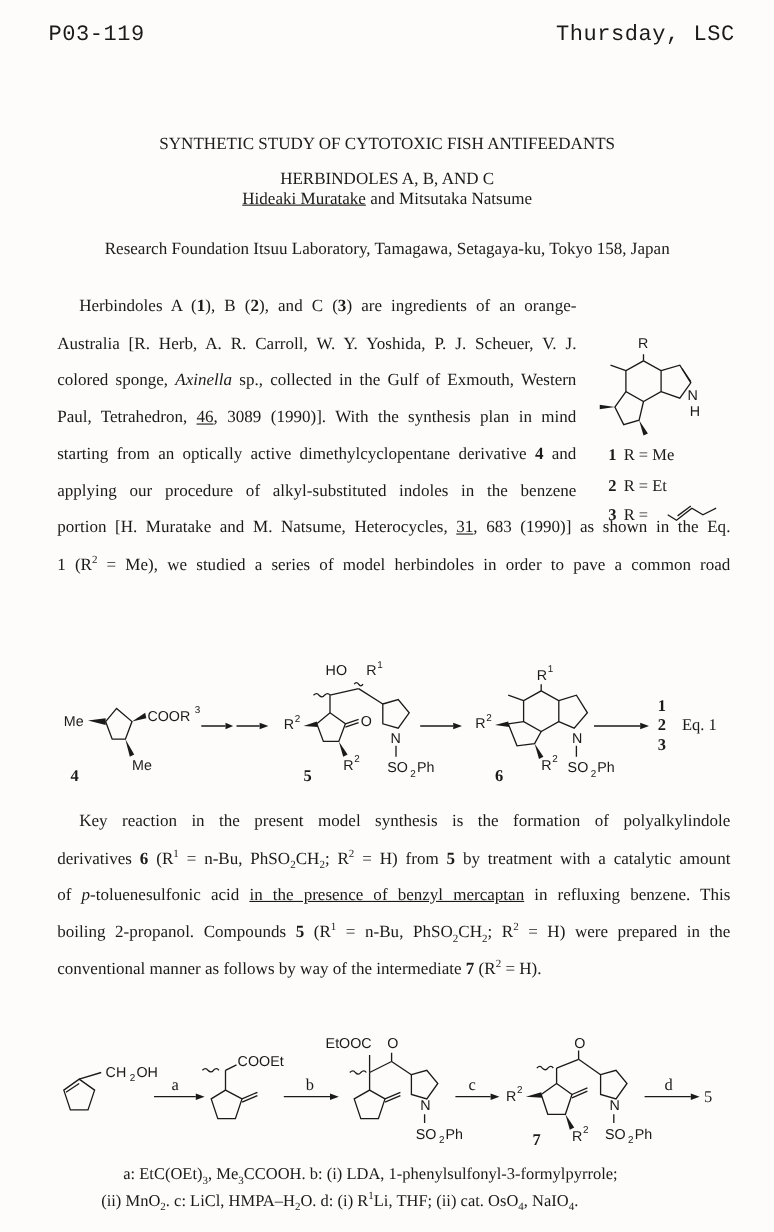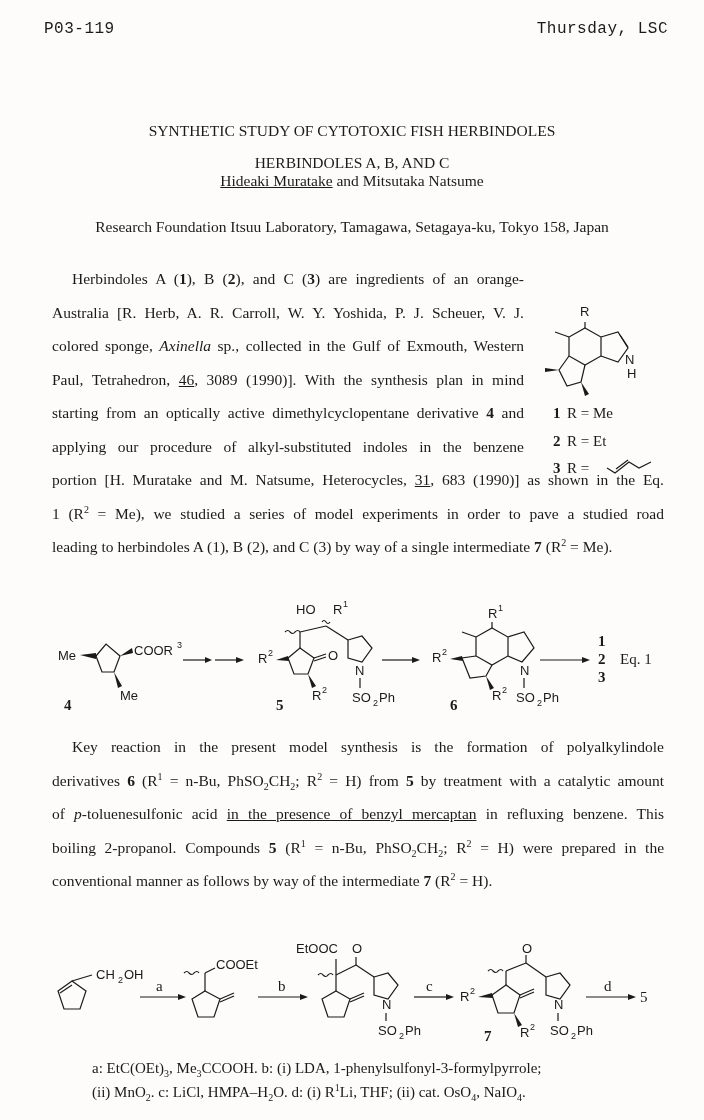--- a/index.html
+++ b/index.html
@@ -1,21 +1,21 @@
 <!DOCTYPE html>
 <html><head>
 <meta charset="utf-8">
 <style>
   html, body { margin: 0; padding: 0; }
   body {
     width: 704px; height: 1120px; position: relative; overflow: hidden;
     background: #fdfcfa; color: #1a1a1a;
     font-family: "Liberation Serif", serif;
   }
-  .mono { font-family: "Liberation Mono", monospace; font-size: 16px; position: absolute; top: 20px; letter-spacing: 0.5px; }
+  .mono { font-family: "Liberation Mono", monospace; font-size: 20px; position: absolute; top: 20px; letter-spacing: 0.5px; }
   #hdr-left { left: 44px; }
   #hdr-right { right: 36px; }
   .center { position: absolute; left: 0; width: 704px; text-align: center; font-size: 15.5px; }
   .para { position: absolute; left: 52px; font-size: 15.5px; line-height: 33.5px; text-align: justify; }
   .line { display: block; white-space: nowrap; height: 33.5px; text-align-last: justify; }
   .line.last { text-align-last: left; }
   .indent { padding-left: 20px; }
   sup, sub { font-size: 10px; line-height: 0; }
   u { text-decoration: underline; }
   b { font-weight: bold; }
@@ -27,38 +27,37 @@
   .chem .wedge { fill: #1a1a1a; stroke: none; }
   .chem .arrowhead { fill: #1a1a1a; stroke: none; }
   .footnote { position: absolute; left: 92px; font-size: 15px; line-height: 21px; white-space: nowrap; }
 </style>
 </head>
 <body>
 
 <div class="mono" id="hdr-left">P03-119</div>
 <div class="mono" id="hdr-right">Thursday, LSC</div>
 
-<div class="center" style="top:122px;">SYNTHETIC STUDY OF CYTOTOXIC FISH HERBINDOLES</div>
+<div class="center" style="top:122px;">SYNTHETIC STUDY OF CYTOTOXIC FISH ANTIFEEDANTS</div>
 <div class="center" style="top:154px;">HERBINDOLES A, B, AND C</div>
 <div class="center" style="top:172px;"><u>Hideaki Muratake</u><span> and </span><span>Mitsutaka Natsume</span></div>
 <div class="center" style="top:218px;">Research Foundation Itsuu Laboratory, Tamagawa, Setagaya-ku, Tokyo 158, Japan</div>
 
 <div class="para" style="top:262px; width:472px;">
   <span class="line indent"><span>Herbindoles A (</span><b>1</b><span>), B (</span><b>2</b><span>), and C (</span><b>3</b><span>) are ingredients of an orange-</span></span>
   <span class="line">Australia [R. Herb, A. R. Carroll, W. Y. Yoshida, P. J. Scheuer, V. J.</span>
   <span class="line"><span>colored sponge, </span><i>Axinella</i><span> sp., collected in the Gulf of Exmouth, Western</span></span>
   <span class="line"><span>Paul, Tetrahedron, </span><u>46</u><span>, 3089 (1990)].  With the synthesis plan in mind</span></span>
   <span class="line"><span>starting from an optically active dimethylcyclopentane derivative </span><b>4</b><span> and</span></span>
   <span class="line">applying our procedure of alkyl-substituted indoles in the benzene</span>
 </div>
 
 <div class="para" style="top:463px; width:612px;">
   <span class="line"><span>portion [H. Muratake and M. Natsume, Heterocycles, </span><u>31</u><span>, 683 (1990)] as shown in the Eq.</span></span>
-  <span class="line"><span>1 (R</span><sup>2</sup><span> = Me), we studied a series of model experiments in order to pave a studied road</span></span>
-  <span class="line last"><span>leading to herbindoles A (1), B (2), and C (3) by way of a single intermediate </span><b>7</b><span> (R</span><sup>2</sup><span> = Me).</span></span>
+  <span class="line"><span>1 (R</span><sup>2</sup><span> = Me), we studied a series of model herbindoles in order to pave a common road</span></span>
 </div>
 
 <svg class="chem" style="left:545px; top:270px;" width="159" height="220">
   <text x="35" y="46">R</text>
 
   <polygon points="40,58 56,67 56,86 40,95 24,86 24,67"></polygon>
   <line x1="40" y1="52" x2="40" y2="58"></line>
   <line x1="10" y1="62" x2="24" y2="67"></line>
 
   <polyline points="56,67 73,62 83,78 73,92 56,86"></polyline>
@@ -226,14 +225,14 @@
   <line x1="558" y1="78" x2="558" y2="86"></line>
   <text x="550" y="100">SO</text>
     <text x="571" y="104" style="font-size:9px">2</text>
     <text x="577" y="100">Ph</text>
   <line x1="586" y1="62" x2="628" y2="62"></line>
     <polygon class="arrowhead" points="628,59 636,62 628,65"></polygon>
   <text x="604" y="56" class="serif">d</text>
   <text x="640" y="67" class="serif">5</text>
 </svg>
 
-<div class="footnote" style="top:1058px;"><span>a: EtC(OEt)</span><sub>3</sub><span>, Me</span><sub>3</sub><span>CCOOH.   b: (i) LDA, 1-phenylsulfonyl-3-formylpyrrole;</span></div>
+<div class="footnote" style="top:1058px;margin-left:20px;"><span>a: EtC(OEt)</span><sub>3</sub><span>, Me</span><sub>3</sub><span>CCOOH.   b: (i) LDA, 1-phenylsulfonyl-3-formylpyrrole;</span></div>
 <div class="footnote" style="top:1082px;"><span>(ii) MnO</span><sub>2</sub><span>.   c: LiCl, HMPA–H</span><sub>2</sub><span>O.   d: (i) R</span><sup>1</sup><span>Li, THF; (ii) cat. OsO</span><sub>4</sub><span>, NaIO</span><sub>4</sub><span>.</span></div>
 
 </body></html>

